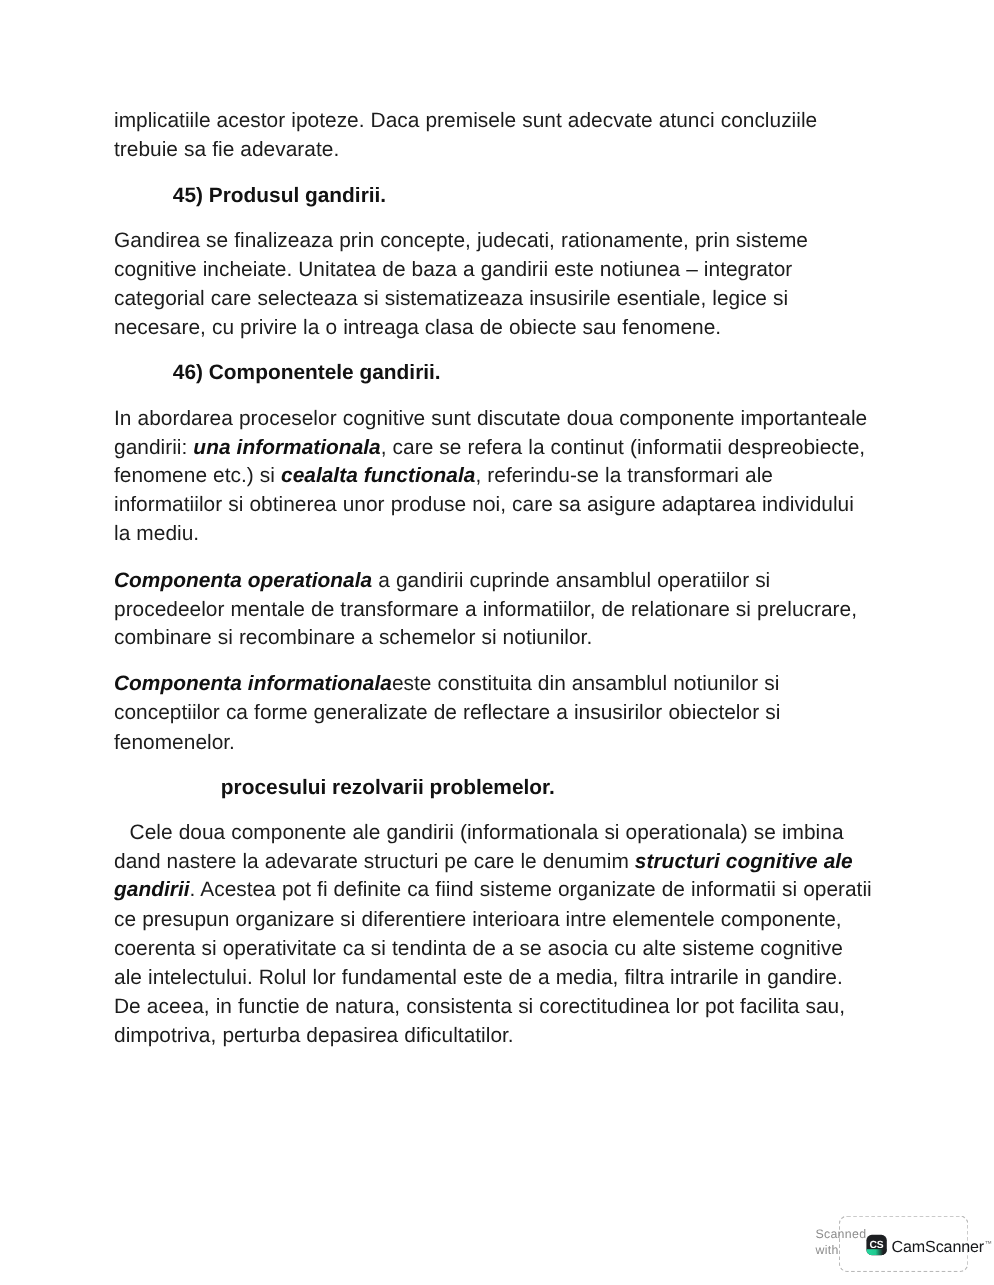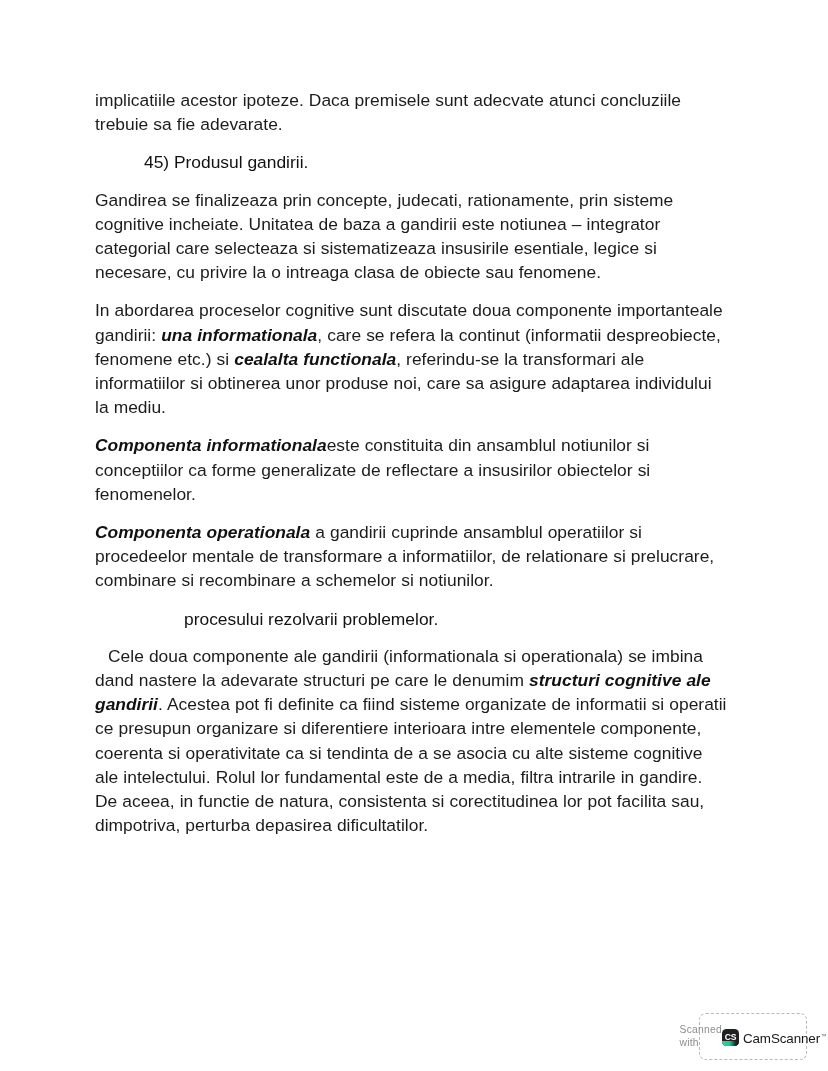--- a/index.html
+++ b/index.html
@@ -33,21 +33,21 @@
     letter-spacing: 0.02px;
     word-spacing: 0.2px;
   }
   p.indent-first {
     text-indent: 13px;
   }
   h3.sec-heading {
     margin: 0 0 13px 0;
     font-size: 17.4px;
     line-height: 24.2px;
-    font-weight: normal;
+    font-weight: bold;
     color: #121212;
     padding-left: 49px;
   }
   h3.sec-heading.hanging {
     padding-left: 49px;
     text-indent: 0;
   }
   h3.sec-heading.hanging .cont-line {
     display: block;
     padding-left: 40px;
@@ -137,31 +137,32 @@
 <div id="page">
 
   <div id="content">
 
     <p class="body-par">implicatiile acestor ipoteze. Daca premisele sunt adecvate atunci concluziile trebuie sa fie adevarate.</p>
 
     <h3 class="sec-heading">45) Produsul gandirii.</h3>
 
     <p class="body-par">Gandirea se finalizeaza prin concepte, judecati, rationamente, prin sisteme cognitive incheiate. Unitatea de baza a gandirii este notiunea – integrator categorial care selecteaza si sistematizeaza insusirile esentiale, legice si necesare, cu privire la o intreaga clasa de obiecte sau fenomene.</p>
 
+    <h3 class="sec-heading gap-before-head">46) Componentele gandirii.</h3>
 
     <p class="body-par">
       <span>In abordarea proceselor cognitive sunt discutate doua componente importanteale gandirii: </span><b>una informationala</b><span>, care se refera la continut (informatii despreobiecte, fenomene etc.) si </span><b>cealalta functionala</b><span>, referindu-se la transformari ale informatiilor si obtinerea unor produse noi, care sa asigure adaptarea individului la mediu.</span>
     </p>
 
     <p class="body-par">
-      <b>Componenta informationala</b><span>este constituita din ansamblul notiunilor si conceptiilor ca forme generalizate de reflectare a insusirilor obiectelor si fenomenelor.</span>
+      <b>Componenta operationala</b><span> a gandirii cuprinde ansamblul operatiilor si procedeelor mentale de transformare a informatiilor, de relationare si prelucrare, combinare si recombinare a schemelor si notiunilor.</span>
     </p>
 
     <p class="body-par">
-      <b>Componenta operationala</b><span> a gandirii cuprinde ansamblul operatiilor si procedeelor mentale de transformare a informatiilor, de relationare si prelucrare, combinare si recombinare a schemelor si notiunilor.</span>
+      <b>Componenta informationala</b><span>este constituita din ansamblul notiunilor si conceptiilor ca forme generalizate de reflectare a insusirilor obiectelor si fenomenelor.</span>
     </p>
 
     <h3 class="sec-heading hanging gap-before-head">
       <span class="cont-line">procesului rezolvarii problemelor.</span>
     </h3>
 
     <p class="body-par indent-first">
       <span>Cele doua componente ale gandirii (informationala si operationala) se imbina dand nastere la adevarate structuri pe care le denumim </span><b>structuri cognitive ale gandirii</b><span>. Acestea pot fi definite ca fiind sisteme organizate de informatii si operatii ce presupun organizare si diferentiere interioara intre elementele componente, coerenta si operativitate ca si tendinta de a se asocia cu alte sisteme cognitive ale intelectului. Rolul lor fundamental este de a media, filtra intrarile in gandire. De aceea, in functie de natura, consistenta si corectitudinea lor pot facilita sau, dimpotriva, perturba depasirea dificultatilor.</span>
     </p>
 

